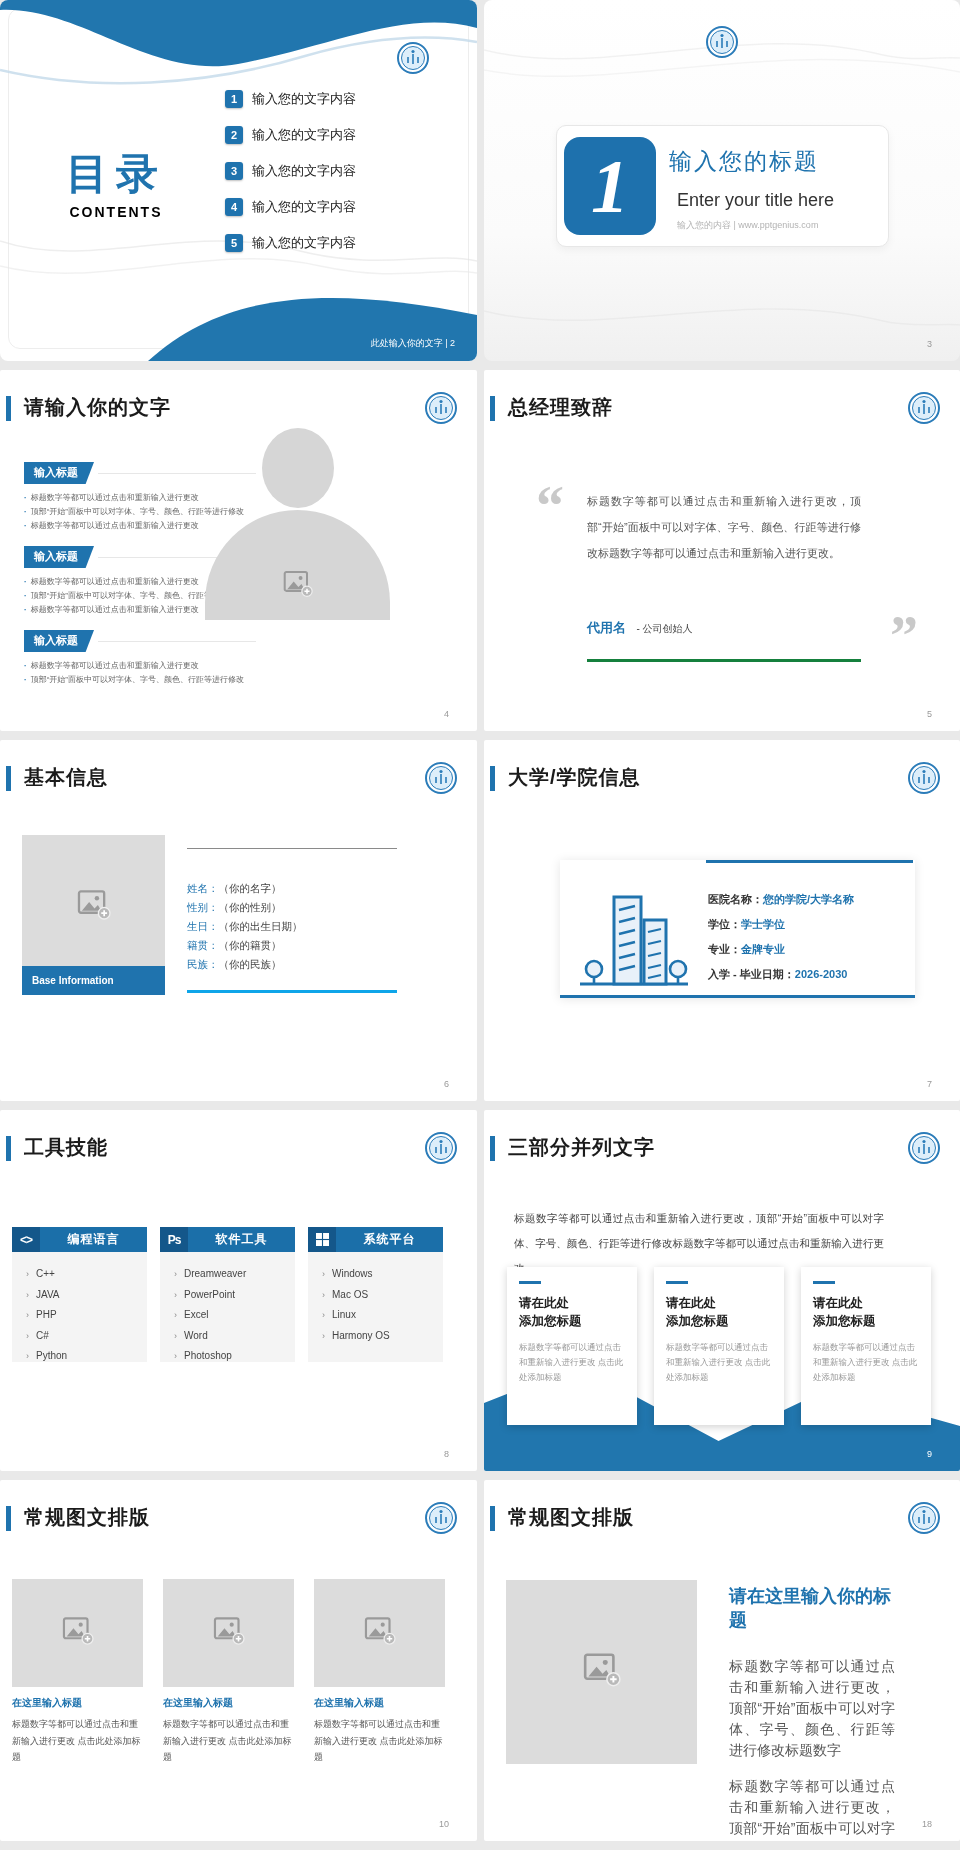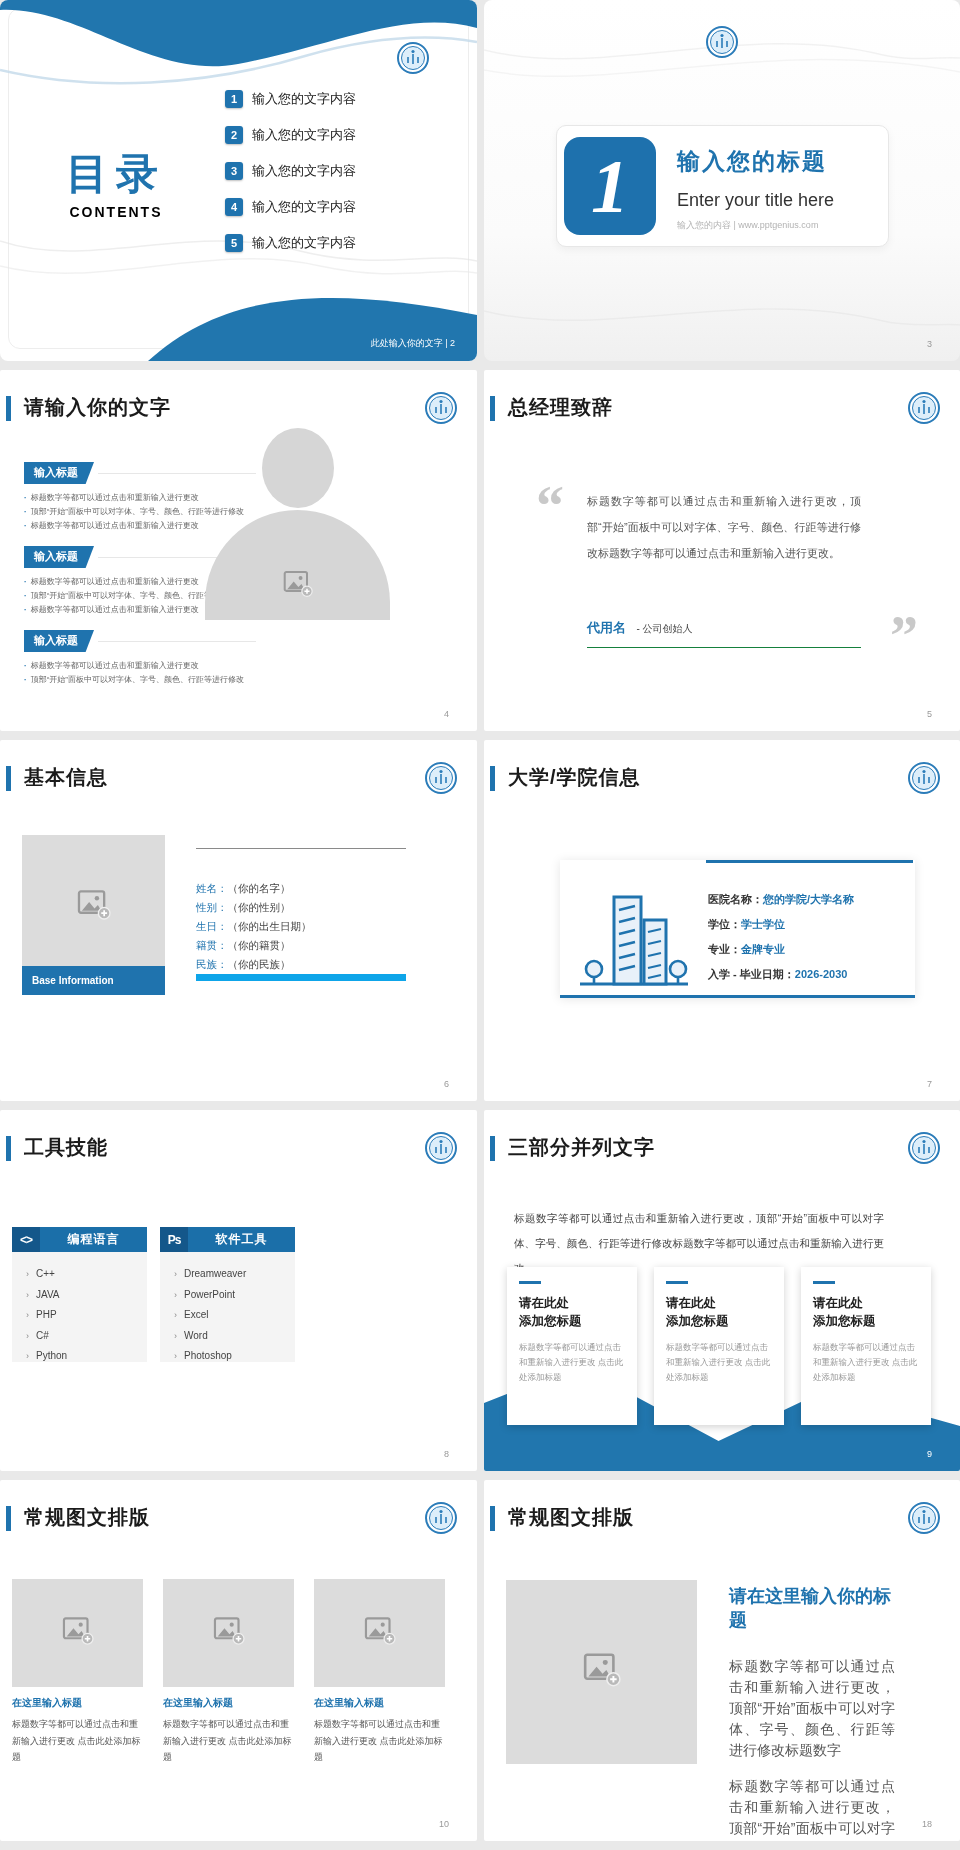--- a/index.html
+++ b/index.html
@@ -36,21 +36,21 @@
   .toc-footer { position:absolute; right:22px; bottom:11px; font-size:9px; color:#fff; }
 
   
   .s-sec { background:linear-gradient(180deg,#ffffff 0%,#fbfbfb 65%,#f0f0f0 100%); }
   .sec-logo { left:50%; margin-left:-16px; top:26px; }
   .sec-card { position:absolute; left:72px; top:125px; width:331px; height:120px; background:#fff;
     border:1px solid #e7e7e7; border-radius:10px; box-shadow:0 3px 8px rgba(0,0,0,.05); }
   .sec-num { position:absolute; left:7px; top:11px; width:92px; height:98px; background:#1e71ad;
     border-radius:16px; color:#fff; display:flex; align-items:center; justify-content:center;
     font-size:76px; font-weight:bold; font-style:italic; font-family:"Liberation Serif",serif; }
-  .sec-title { position:absolute; left:120px; top:20px; font-size:23px; font-weight:bold; color:#1f73ae; letter-spacing:2px; }
+  .sec-title { position:absolute; left:112px; top:20px; font-size:23px; font-weight:normal; color:#1f73ae; letter-spacing:2px; }
   .sec-sub { position:absolute; left:120px; top:64px; font-size:18px; color:#333; }
   .sec-cap { position:absolute; left:120px; top:93px; font-size:9px; color:#b3b3b3; }
 
   
   .ti-wrap { position:absolute; left:24px; top:92px; width:232px; }
   .ti-sec { margin-bottom:13px; }
   .ti-tagrow { display:flex; align-items:center; margin-bottom:7px; }
   .ti-tag { background:#1f73ae; color:#fff; font-size:11px; font-weight:bold; padding:3px 16px 4px 10px;
     clip-path:polygon(0 0,100% 0,88% 100%,0 100%); }
   .ti-tagline { flex:1; height:1px; background:#e7e7e7; margin-left:4px; }
@@ -62,31 +62,31 @@
   .sil-body { position:absolute; bottom:0; left:0; width:100%; height:110px; background:#d6d6d6;
     border-radius:95px 95px 0 0; }
   .sil-icon { position:absolute; left:50%; transform:translateX(-50%); bottom:18px; }
 
   
   .q-mark { position:absolute; font-size:56px; color:#c9c9c9; font-family:"Liberation Serif",serif; font-weight:bold; line-height:1; }
   .q-open { left:52px; top:108px; }
   .q-close { right:42px; top:238px; }
   .q-text { position:absolute; left:103px; top:118px; width:274px; font-size:11px; color:#555;
     line-height:26px; text-align:justify; }
-  .q-author { position:absolute; left:103px; top:248px; width:274px; border-bottom:1px solid #15803d; padding-bottom:10px; }
+  .q-author { position:absolute; left:103px; top:248px; width:274px; border-bottom:3px solid #15803d; padding-bottom:22px; }
   .q-name { color:#1f73ae; font-weight:bold; font-size:13px; }
   .q-role { color:#444; font-size:10px; margin-left:6px; }
 
   
   .bi-photo { position:absolute; left:22px; top:95px; width:143px; height:160px; background:#dcdcdc; }
   .bi-photo .ph-icon { position:absolute; left:50%; top:45%; transform:translate(-50%,-50%); }
   .bi-bar { position:absolute; bottom:0; left:0; right:0; height:29px; background:#1f73ae; color:#fff;
     font-size:10px; font-weight:bold; line-height:29px; padding-left:10px; }
-  .bi-fields { position:absolute; left:196px; top:108px; width:210px; border-top:1px solid #8a8a8a;
-    border-bottom:7px solid #0ea5e9; padding:30px 0 0; }
+  .bi-fields { position:absolute; left:187px; top:108px; width:210px; border-top:1px solid #8a8a8a;
+    border-bottom:3px solid #0ea5e9; padding:30px 0 16px; }
   .bi-row { font-size:10.5px; line-height:19px; }
   .bi-lab { color:#1f73ae; }
   .bi-val { color:#444; }
 
   
   .ci-card { position:absolute; left:76px; top:120px; width:355px; height:138px; background:#fff;
     box-shadow:0 1px 10px rgba(0,0,0,.10); }
   .ci-topline { position:absolute; right:2px; top:0; width:207px; height:3px; background:#1f73ae; }
   .ci-botline { position:absolute; left:0; bottom:0; width:100%; height:3px; background:#1f73ae; }
   .ci-building { position:absolute; left:18px; bottom:4px; }
@@ -377,20 +377,39 @@
         <span class="sk-title">软件工具</span>
       </div>
       <div class="sk-list">
         <div class="sk-item">Dreamweaver</div>
         <div class="sk-item">PowerPoint</div>
         <div class="sk-item">Excel</div>
         <div class="sk-item">Word</div>
         <div class="sk-item">Photoshop</div>
       </div>
     </div>
+    <div class="sk-col sk-c2">
+      <div class="sk-head">
+        <span class="sk-ico">
+          <svg width="13" height="13" viewBox="0 0 14 14">
+              <rect x="0" y="0" width="6.4" height="6.4" fill="#fff"></rect>
+              <rect x="7.6" y="0" width="6.4" height="6.4" fill="#fff"></rect>
+              <rect x="0" y="7.6" width="6.4" height="6.4" fill="#fff"></rect>
+              <rect x="7.6" y="7.6" width="6.4" height="6.4" fill="#fff"></rect>
+            </svg>
+        </span>
+        <span class="sk-title">系统平台</span>
+      </div>
+      <div class="sk-list">
+        <div class="sk-item">Windows</div>
+        <div class="sk-item">Mac OS</div>
+        <div class="sk-item">Linux</div>
+        <div class="sk-item">Harmony OS</div>
+      </div>
+    </div>
     <div class="pnum">8</div>
   </section>
 
   <section class="slide">
     <div class="shead-bar"></div>
     <div class="shead-title">三部分并列文字</div>
     <span class="logo logo-tr">
       <svg width="32" height="32" viewBox="0 0 32 32">
           <use href="#uni-logo"></use>
         </svg>

